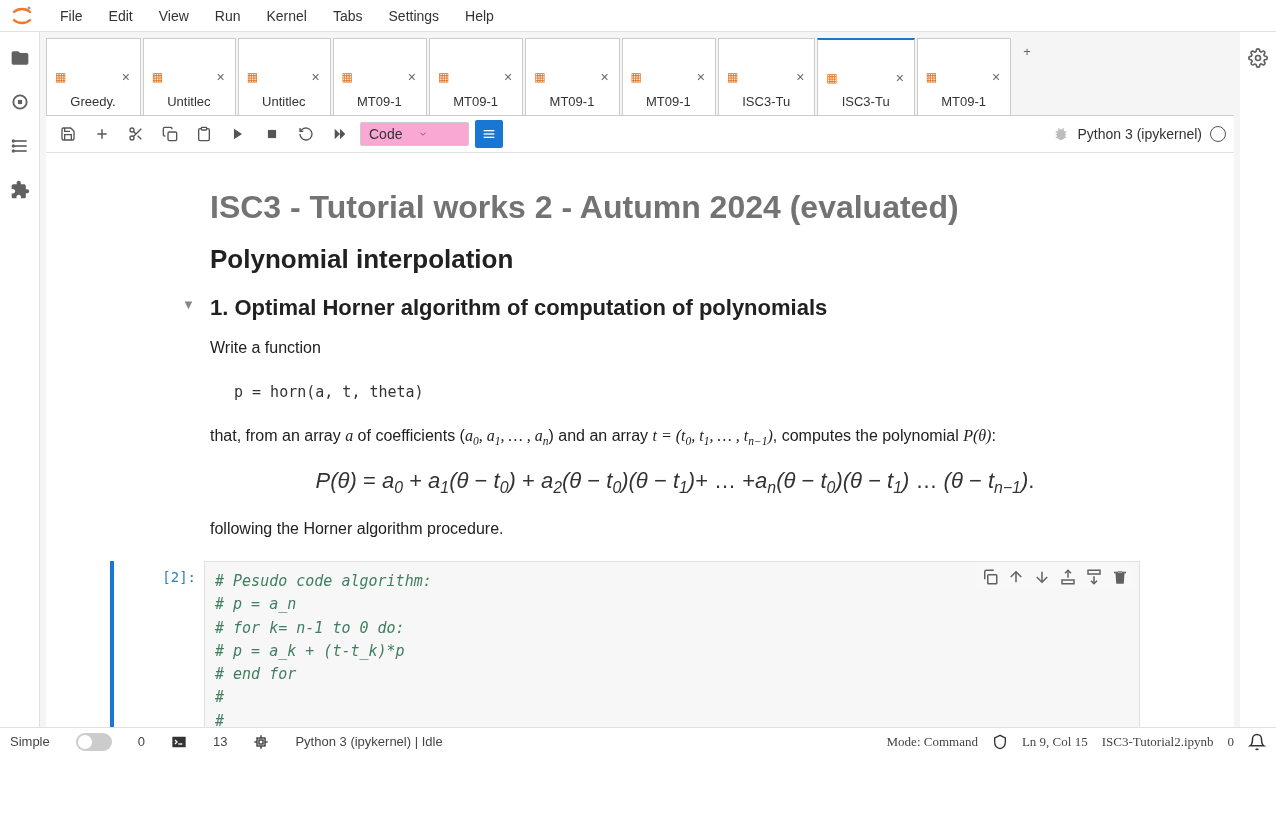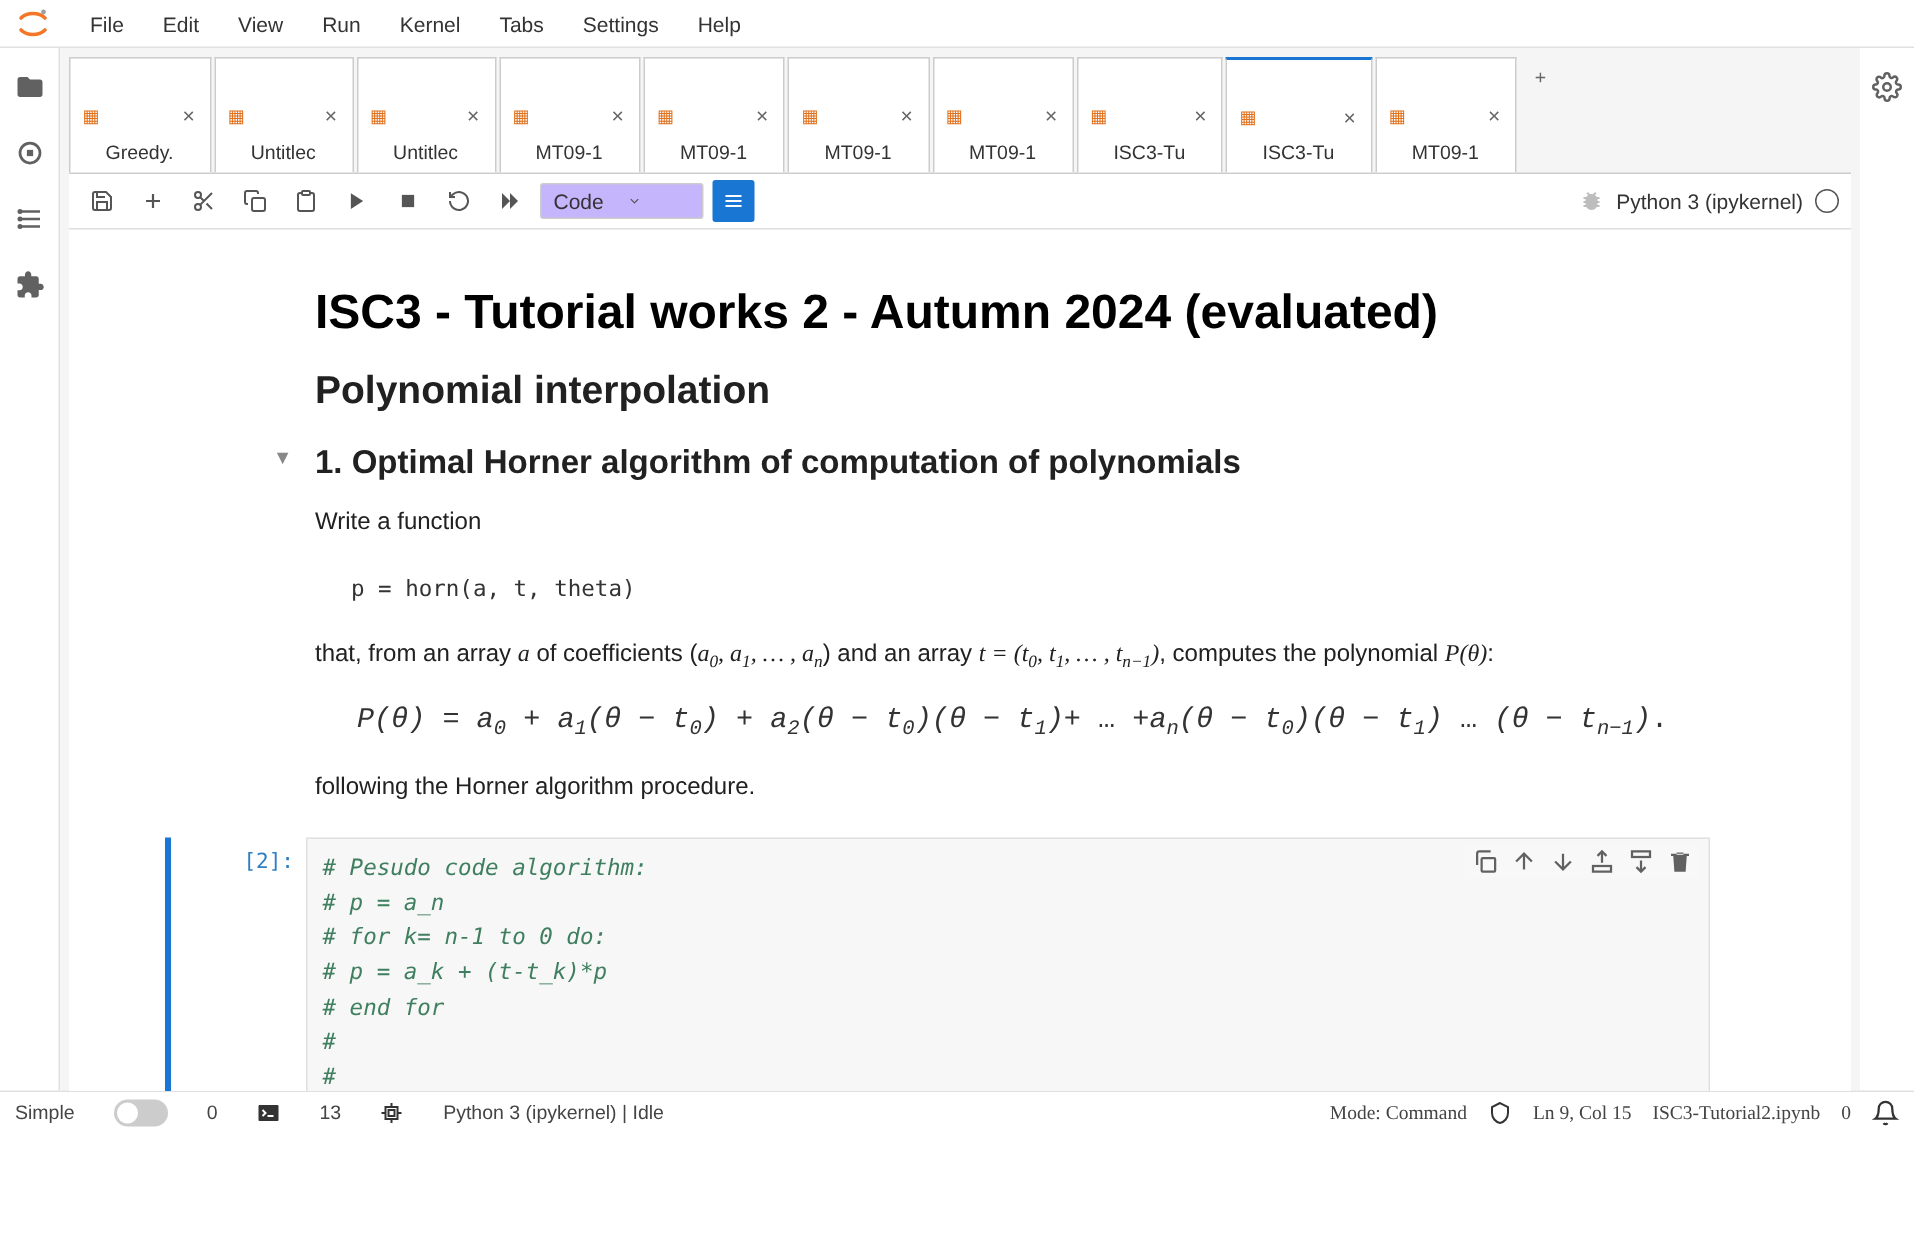--- a/index.html
+++ b/index.html
@@ -16,33 +16,33 @@
 .rightrail{width:36px;display:flex;flex-direction:column;align-items:center;padding-top:16px;}
 .tabstrip{display:flex;background:#f5f5f5;border-bottom:1px solid #ccc;overflow:hidden;}
 .tab{display:flex;align-items:center;gap:4px;padding:6px 8px;border:1px solid #ccc;border-bottom:none;background:#fff;margin-right:2px;font-size:13px;min-width:0;flex-shrink:1;overflow:hidden;cursor:pointer;}
 .tab.active{border-top:2px solid #1976d2;background:#fff;}
 .tab-label{white-space:nowrap;overflow:hidden;text-overflow:clip;max-width:62px;margin-top:48px;}
 .tab-close{color:#666;font-size:14px;line-height:1;padding:0 2px;}
 .tab-add{padding:6px 10px;color:#666;cursor:pointer;}
 .nb-icon{color:#e0701b;font-size:12px;}
 .toolbar{display:flex;align-items:center;background:#fff;border-bottom:1px solid #e0e0e0;padding:4px 8px;gap:6px;}
 .tbtn{width:28px;height:28px;display:flex;align-items:center;justify-content:center;color:#555;cursor:pointer;border-radius:2px;}
-.tsel{border:1px solid #ccc;padding:3px 24px 3px 8px;font-size:14px;background:#c4b5fd;position:relative;border-radius:2px;cursor:pointer;display:flex;align-items:center;gap:16px;}
+.tsel{border:1px solid #ccc;padding:3px 24px 3px 8px;font-size:14px;background:#f9a8d4;position:relative;border-radius:2px;cursor:pointer;display:flex;align-items:center;gap:16px;}
 .tsel:after{content:"";}
 .kernel-area{margin-left:auto;display:flex;align-items:center;gap:8px;color:#333;font-size:14px;}
 .kernel-circle{width:16px;height:16px;border:1.5px solid #555;border-radius:50%;}
 .content{flex:1;background:#fff;overflow-y:scroll;position:relative;}
 .content-inner{max-width:1060px;margin:0 auto;padding:24px 30px 40px 100px;}
-h1{font-size:32px;font-weight:700;margin:12px 0 18px;color:#000000;}
+h1{font-size:32px;font-weight:700;margin:12px 0 18px;color:#737373;}
 h2{font-size:26px;font-weight:700;margin:18px 0 20px;color:#212121;}
 h3{font-size:22px;font-weight:700;margin:18px 0 14px;color:#212121;}
 .para{font-size:16px;line-height:1.6;color:#212121;margin:12px 0;}
 .codeblock{font-family:Menlo,Consolas,"DejaVu Sans Mono",monospace;font-size:15px;padding:10px 0 10px 24px;margin:10px 0;}
 .math{font-family:"Times New Roman",serif;font-style:italic;}
-.mathblock{text-align:center;font-size:19px;margin:18px 0;font-family:Liberation Mono, monospace;font-style:italic;}
+.mathblock{text-align:center;font-size:22px;margin:18px 0;font-family:Liberation Sans, sans-serif;font-style:italic;}
 .mathblock .rm{font-style:normal;}
 sub{font-size:0.72em;}
 .cell{display:flex;margin-top:20px;position:relative;}
 .cell-gutter{width:90px;text-align:right;padding-right:8px;padding-top:8px;color:#307fc1;font-family:Menlo,Consolas,monospace;font-size:14px;flex-shrink:0;}
 .cell-bar{width:4px;background:#1976d2;flex-shrink:0;}
 .cell-body{flex:1;border:1px solid #e0e0e0;background:#f7f7f7;padding:8px 10px;font-family:Menlo,Consolas,"DejaVu Sans Mono",monospace;font-size:15px;line-height:1.55;position:relative;overflow:hidden;}
 .cell-toolbar{position:absolute;top:4px;right:6px;display:flex;gap:8px;color:#616161;background:rgba(247,247,247,0.9);padding:2px 4px;}
 .cell-toolbar svg,.cell-toolbar .ci{width:18px;height:18px;cursor:pointer;}
 .pyk{color:#008000;font-weight:bold;}
 .pyfn{color:#0000cc;}

